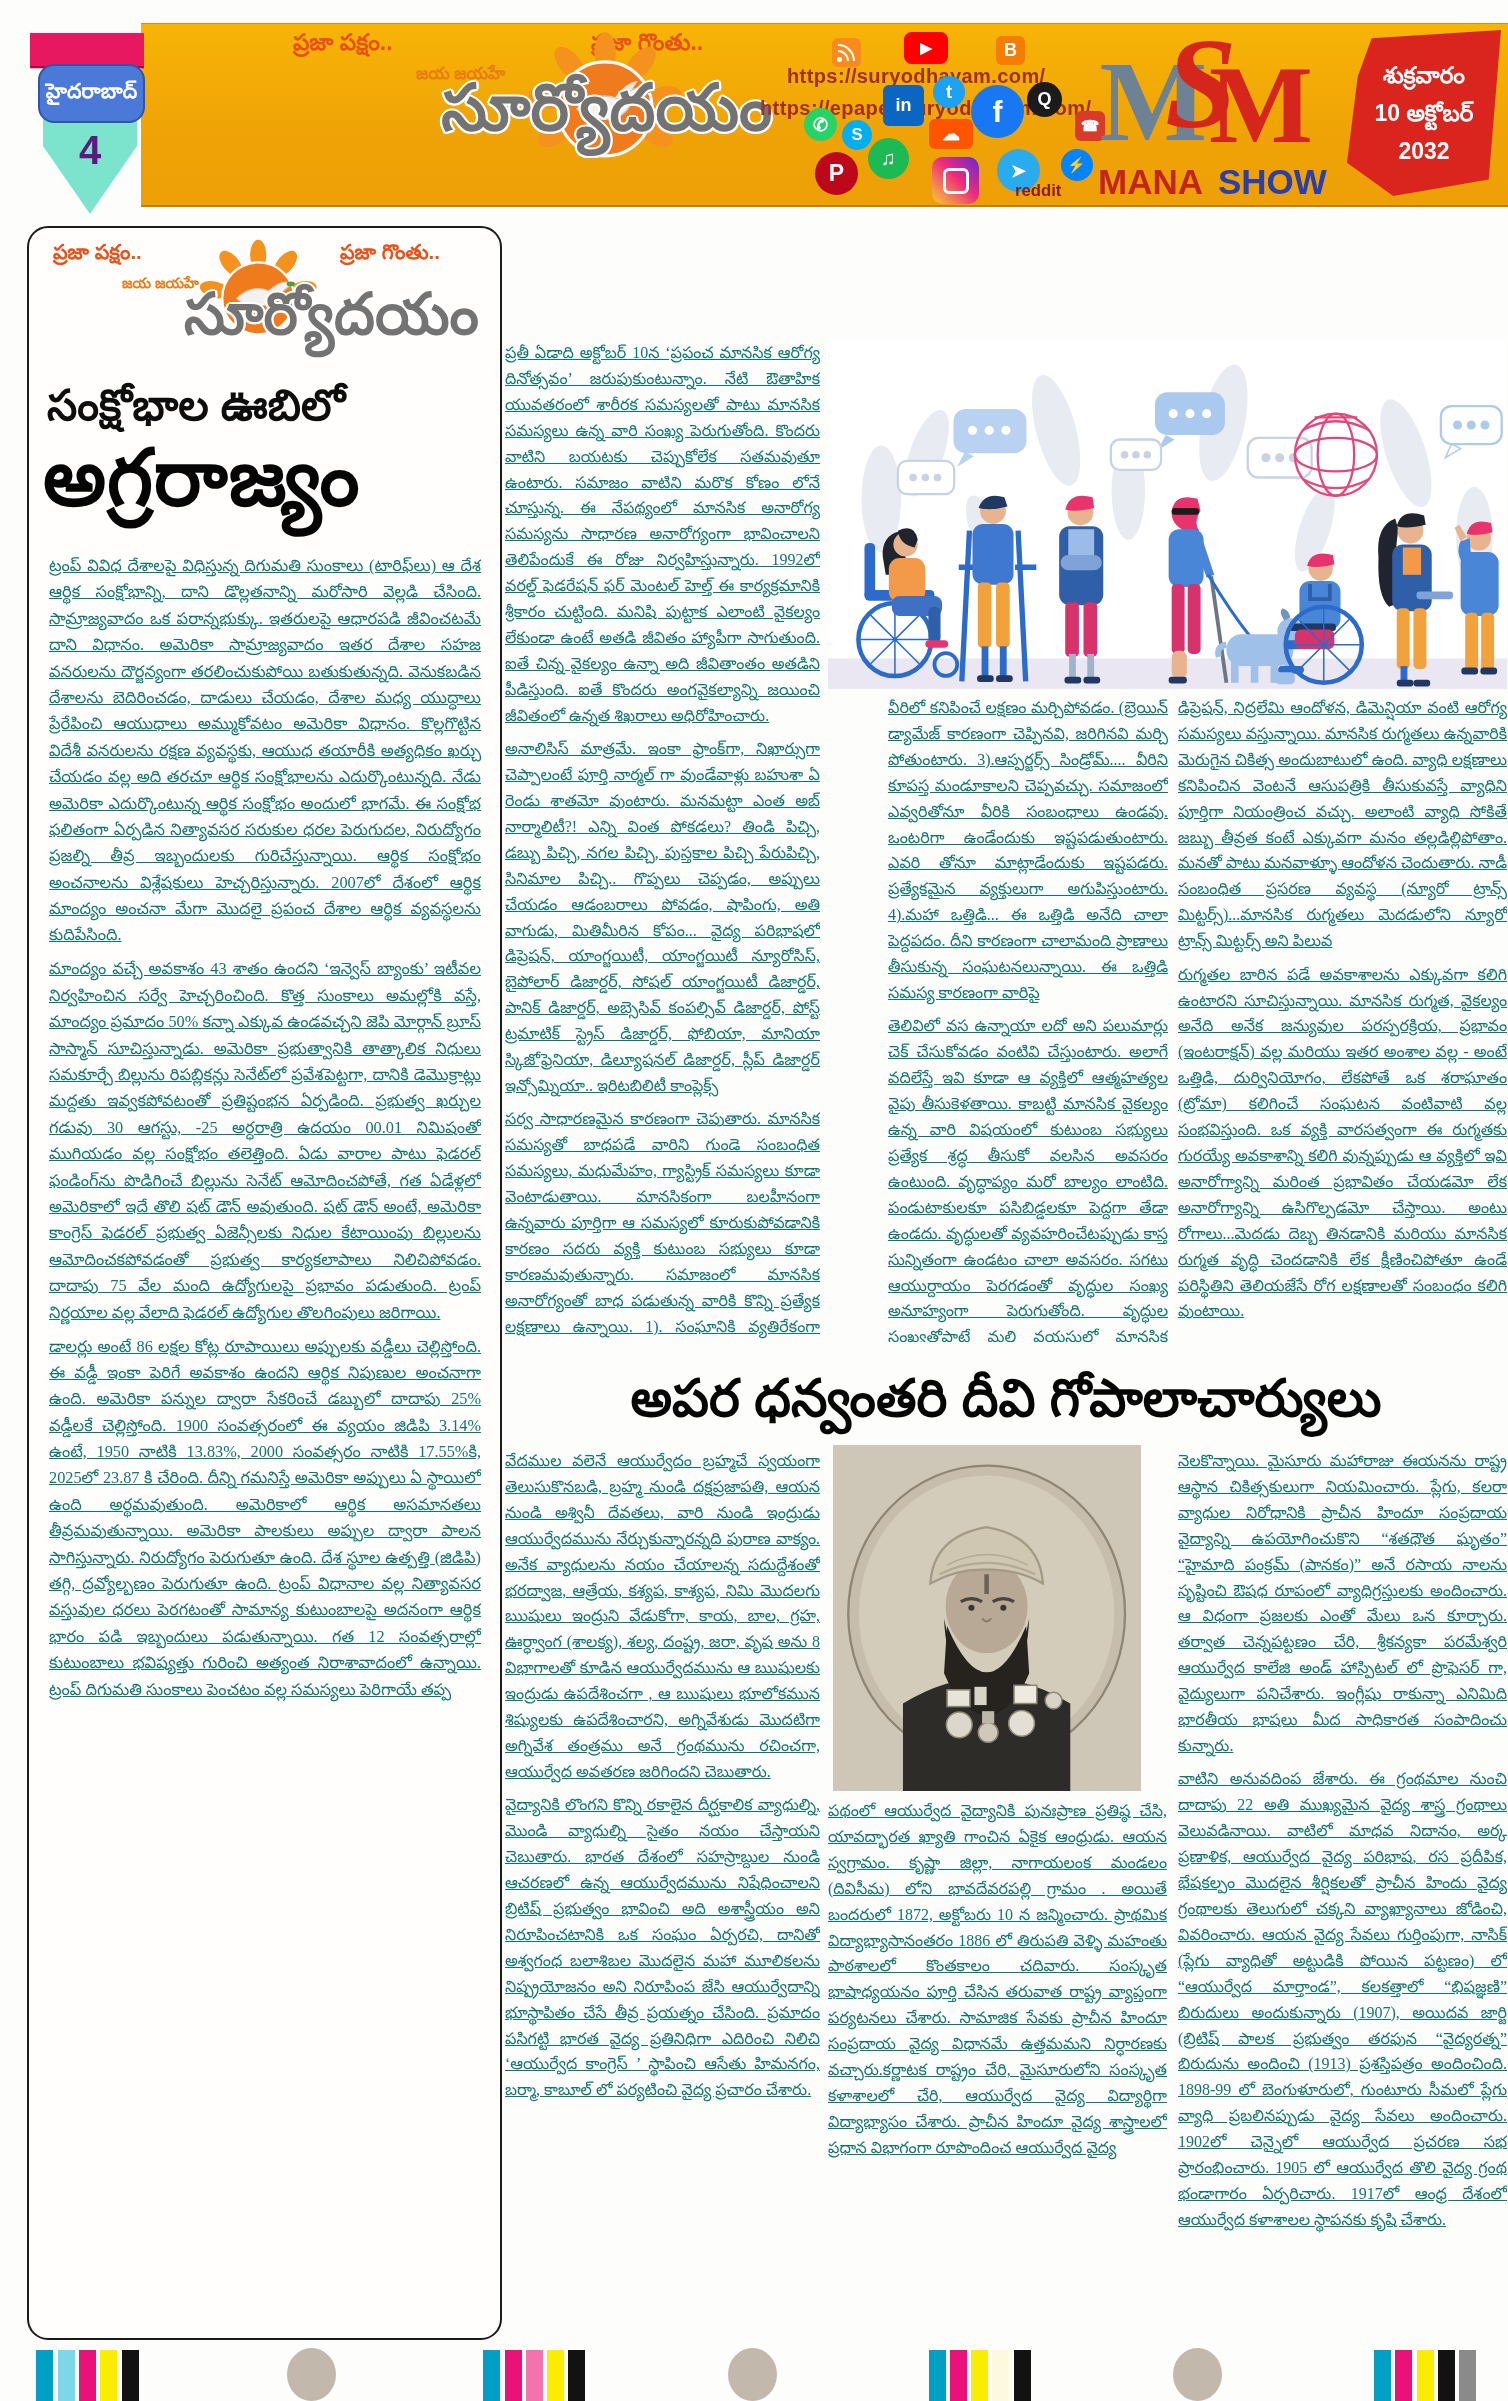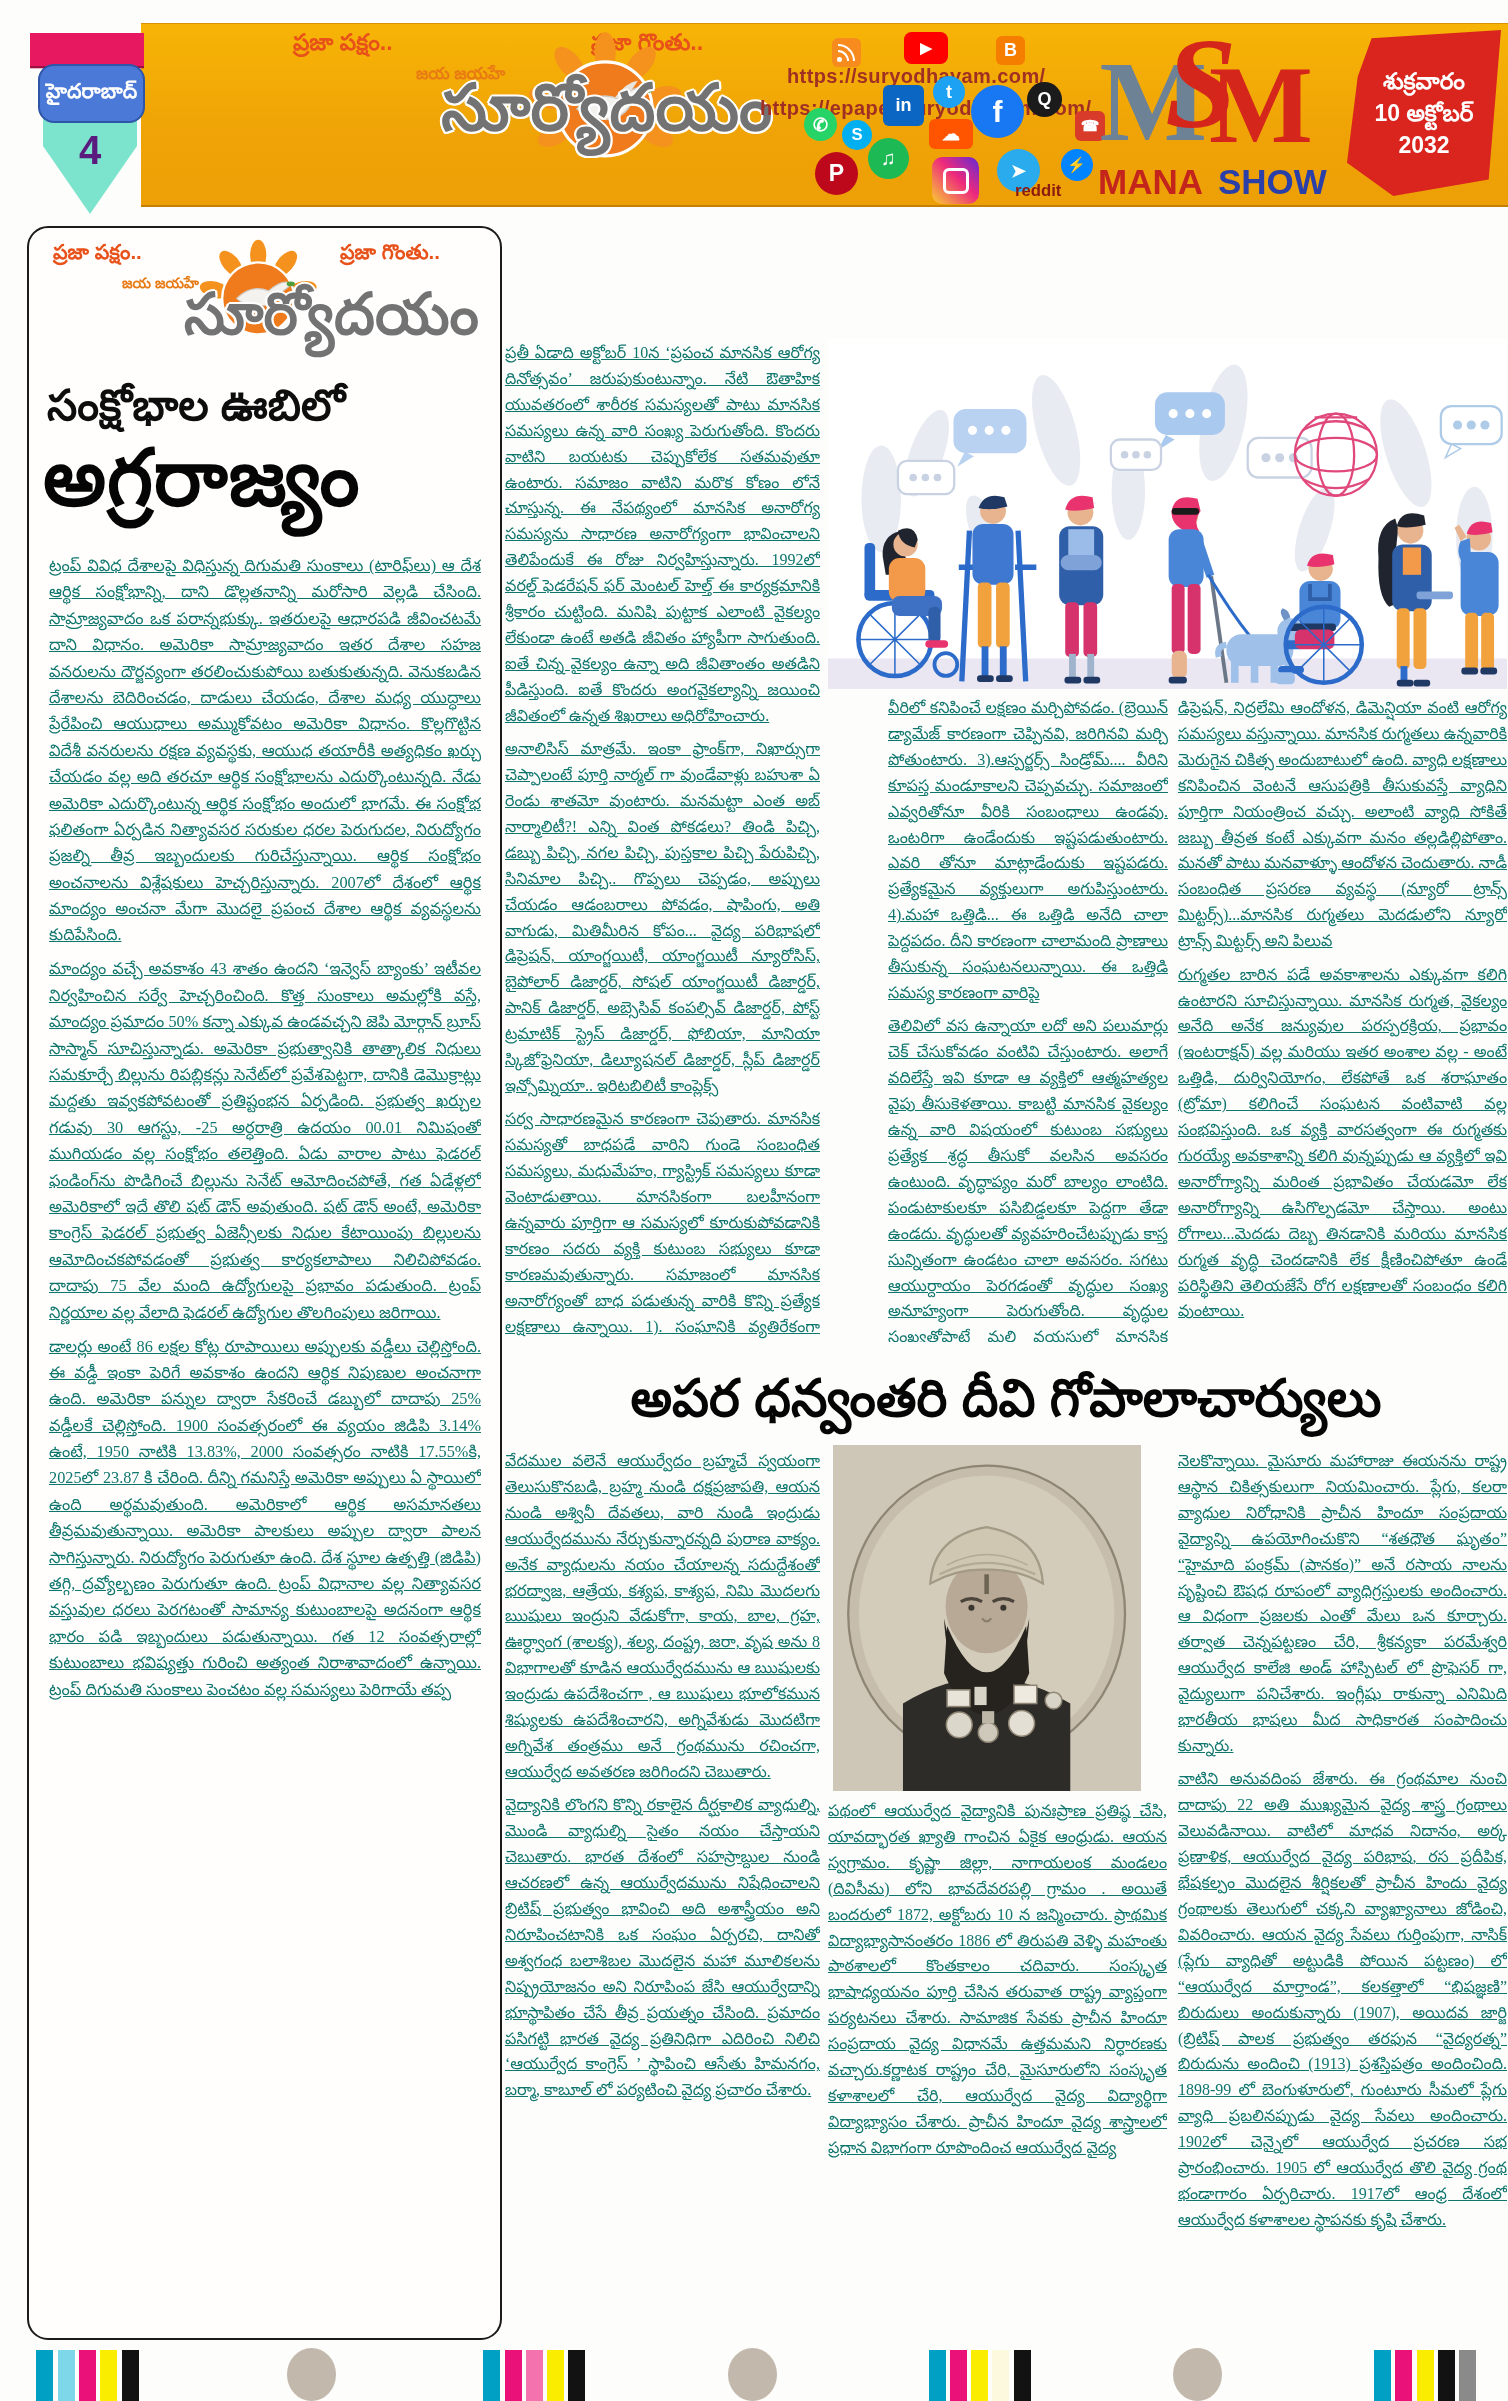--- a/index.html
+++ b/index.html
@@ -24,21 +24,21 @@
   #page-num{left:43px;top:128px;width:94px;text-align:center;color:#5b1b7e;font-size:40px;font-weight:900;
             font-family:"Liberation Sans",sans-serif;}
   
   .url{color:#a03024;font-weight:bold;font-size:20px;font-family:"Liberation Sans",sans-serif;letter-spacing:0.4px;}
   
   .sicon{position:absolute;display:flex;align-items:center;justify-content:center;color:#fff;
          font-family:"Liberation Sans",sans-serif;font-weight:bold;}
   
   #datebox{left:1347px;top:30px;width:154px;height:166px;background:#d9251d;
            clip-path:polygon(16% 5%,100% 0,92% 90%,30% 100%,0 80%,7% 28%);
-           display:flex;flex-direction:column;align-items:center;justify-content:center;}
+           display:flex;flex-direction:column;align-items:center;justify-content:center;gap:6px;}
   #datebox span{color:#fff;font-size:23px;font-weight:bold;font-family:"Liberation Sans",sans-serif;}
   
   .mono{font-family:"Liberation Serif",serif;font-weight:900;line-height:1;}
   
   #sidebox{left:27px;top:226px;width:471px;height:2110px;border:2.3px solid #1c1c1c;border-radius:21px;background:#fffefc;}
   .kicker{font-family:"Liberation Sans",sans-serif;font-weight:800;font-size:43px;color:#0d0d0d;}
   .bighead{font-family:"Liberation Sans",sans-serif;font-weight:900;color:#050505;}
   .body-col{font-size:16.3px;line-height:1.62;text-align:justify;overflow:hidden;color:#0f766e;text-decoration:underline;}
   .body-col p{margin:0 0 7.6px 0;}
   

